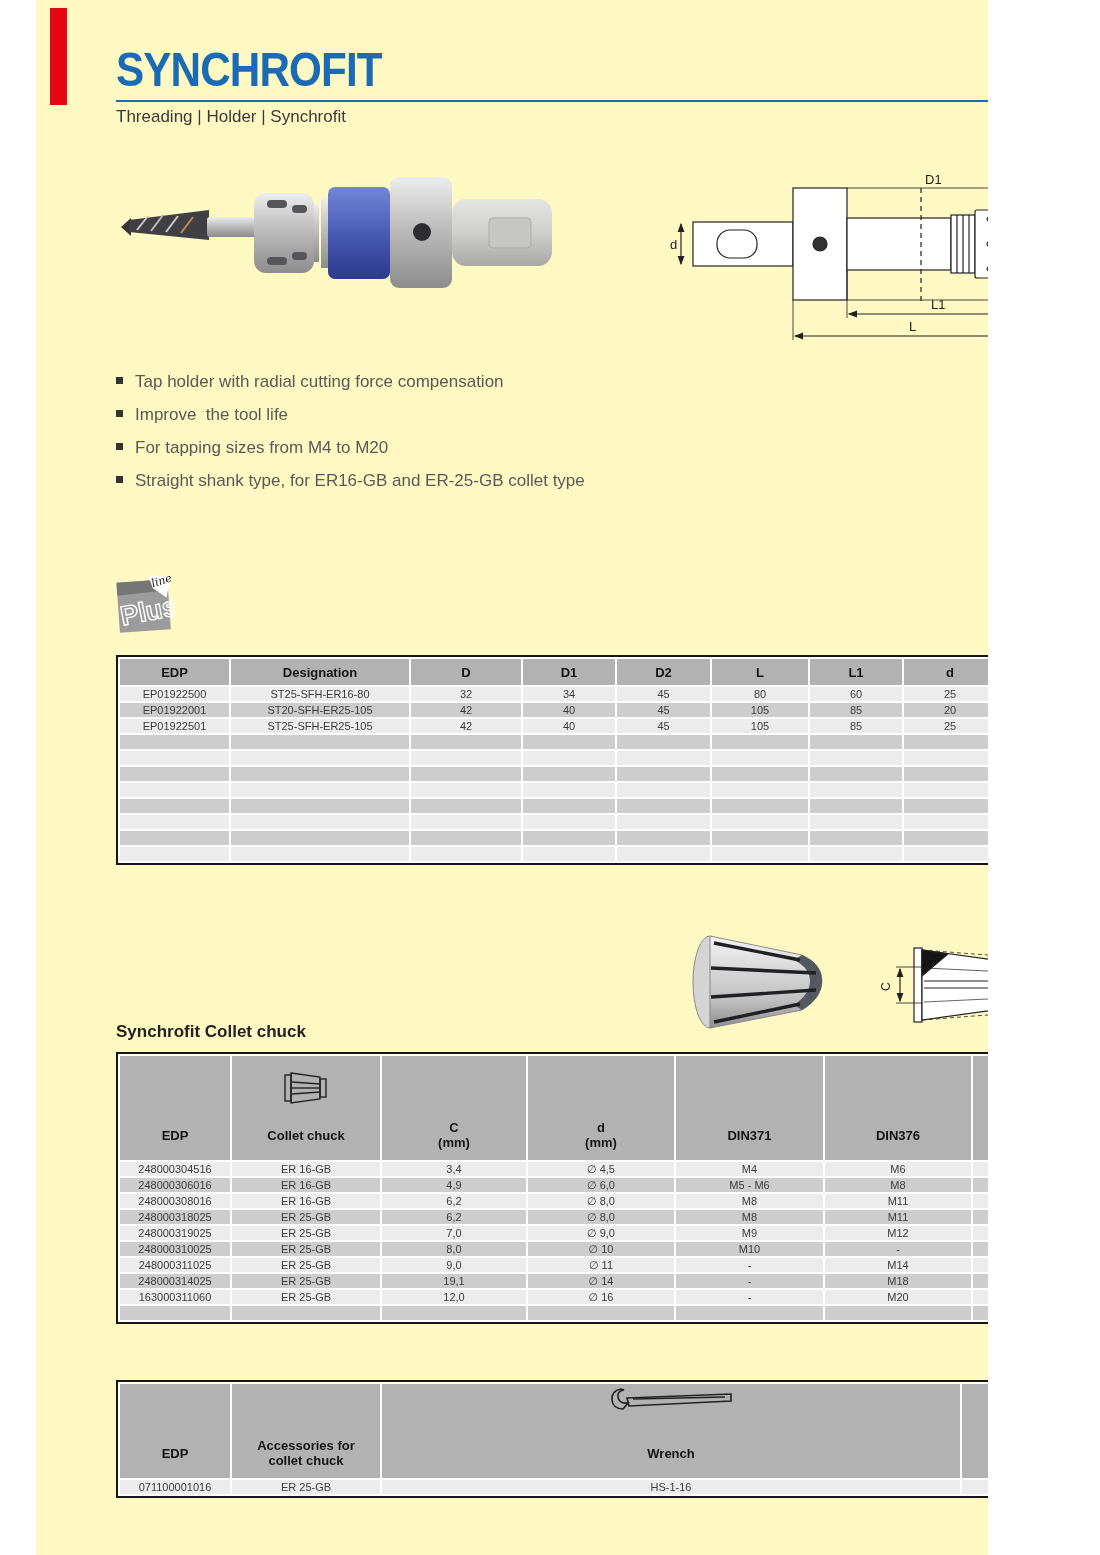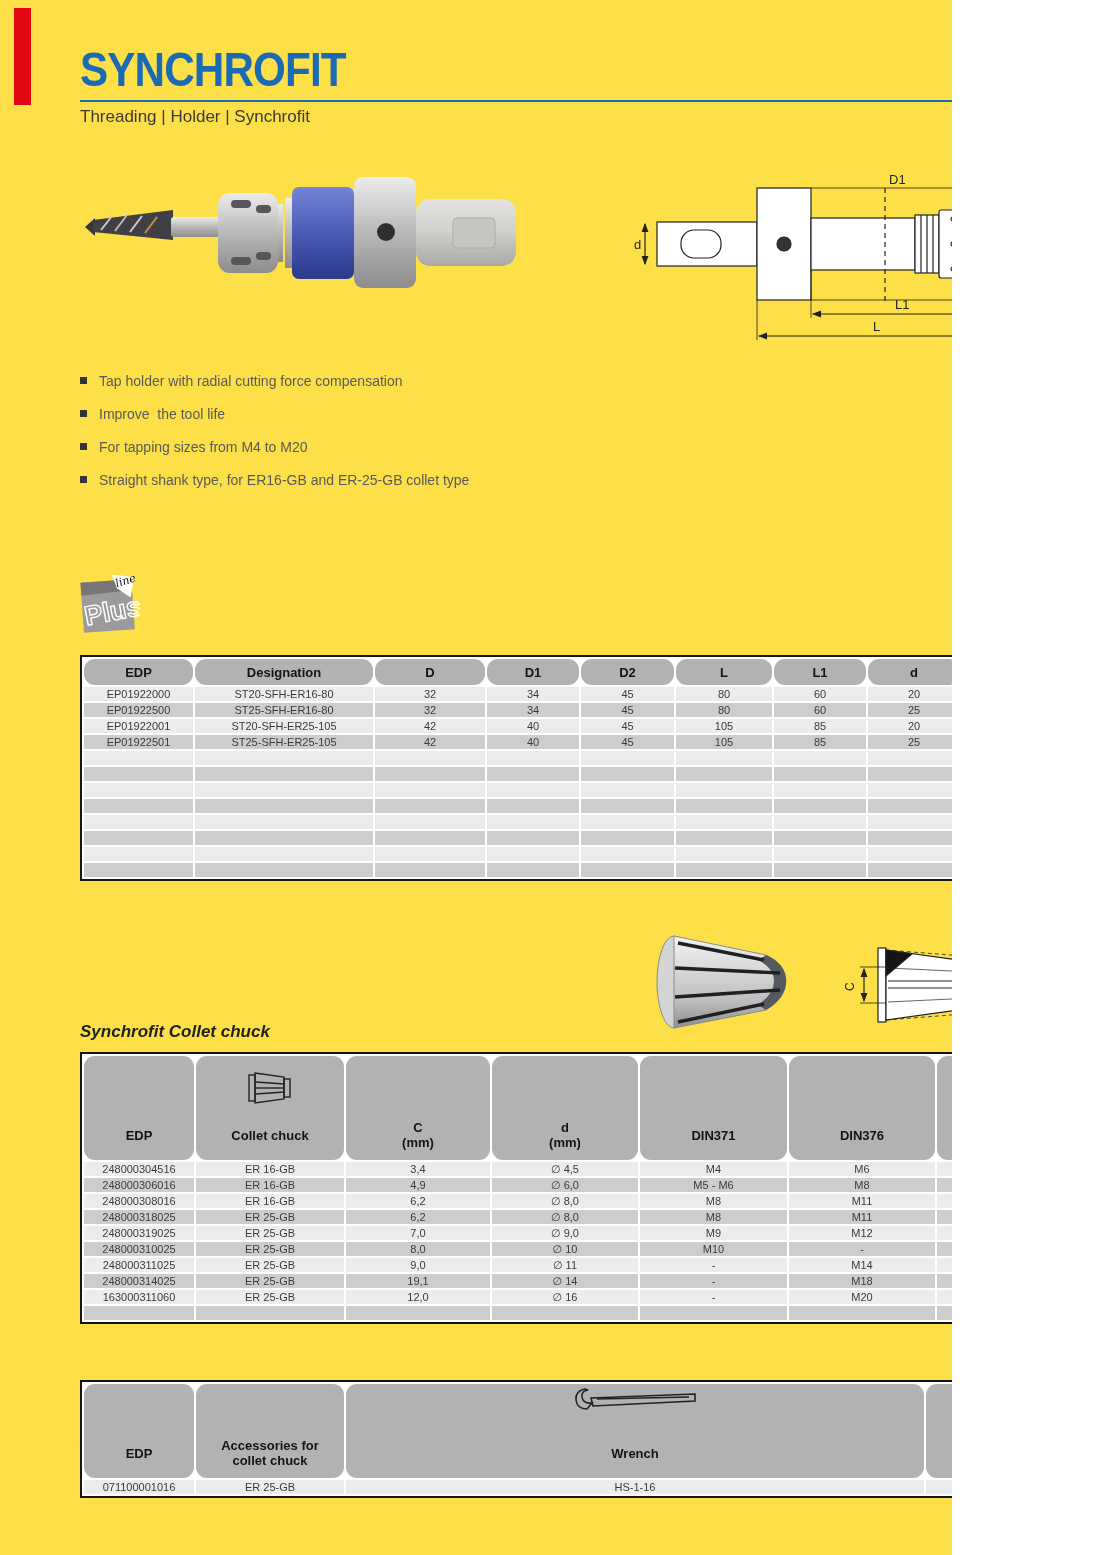--- a/index.html
+++ b/index.html
@@ -1,33 +1,33 @@
 <!DOCTYPE html>
 <html><head>
 <meta charset="utf-8">
 <style>
   html,body{margin:0;padding:0;background:#fff;}
-  .page{position:relative;width:952px;height:1555px;background:#fde047;overflow:hidden;
-        font-family:"Liberation Sans",sans-serif;}
+  .page{position:relative;width:952px;height:1555px;background:#fef9c3;overflow:hidden;
+        font-family:"Liberation Sans",sans-serif;margin-left:36px;}
   .red-tab{position:absolute;left:14px;top:8px;width:17px;height:97px;background:#E30613;}
   .title{position:absolute;left:80px;top:46px;font-size:48px;font-weight:bold;color:#1B6BB4;
          line-height:1;transform:scaleX(0.88);transform-origin:left top;letter-spacing:-1px;}
   .rule{position:absolute;left:80px;top:100px;width:942px;height:2px;background:#1B6BB4;}
   .breadcrumb{position:absolute;left:80px;top:107px;font-size:17px;font-weight:normal;color:#3A3A3A;}
   .features{position:absolute;left:80px;top:372px;list-style:none;margin:0;padding:0;}
-  .features li{position:relative;padding-left:19px;margin-bottom:14px;font-size:14px;
+  .features li{position:relative;padding-left:19px;margin-bottom:14px;font-size:17px;
                color:#595959;line-height:19px;white-space:pre;}
   .features .bullet{position:absolute;left:0;top:5px;width:7px;height:7px;background:#333;}
   .svgabs{position:absolute;}
-  .sec-h{position:absolute;left:80px;font-size:17px;font-weight:bold;color:#222;font-style:italic;}
+  .sec-h{position:absolute;left:80px;font-size:17px;font-weight:bold;color:#222;}
   
   .tbl{position:absolute;left:80px;width:942px;border:2px solid #161616;border-collapse:separate;
        border-spacing:2px;background:#fff;table-layout:fixed;}
   .tbl th{background:#B2B2B2;color:#141414;font-weight:bold;text-align:center;padding:0;
-          font-size:13px;border-radius:11px;}
+          font-size:13px;}
   .tbl td{background:#ECECEC;text-align:center;font-size:11px;color:#3A3A3A;height:14px;
           line-height:14px;padding:0;white-space:nowrap;overflow:hidden;}
   .tbl tbody tr:nth-child(even) td{background:#CDCDCD;}
   #table1{top:655px;}
   #table1 th{height:26px;}
   #table2{top:1052px;}
   #table3{top:1380px;}
   .hcell{display:flex;flex-direction:column;align-items:center;justify-content:flex-end;
          box-sizing:border-box;padding-bottom:10px;}
   #table2 .hcell{height:104px;}
@@ -168,31 +168,20 @@
         <th>D1</th>
         <th>D2</th>
         <th>L</th>
         <th>L1</th>
         <th>d</th>
         <th>Price</th>
       </tr>
     </thead>
     <tbody id="t1-body">
         <tr>
-          <td>EP01922000</td>
-          <td>ST20-SFH-ER16-80</td>
-          <td>32</td>
-          <td>34</td>
-          <td>45</td>
-          <td>80</td>
-          <td>60</td>
-          <td>20</td>
-          <td></td>
-        </tr>
-        <tr>
           <td>EP01922500</td>
           <td>ST25-SFH-ER16-80</td>
           <td>32</td>
           <td>34</td>
           <td>45</td>
           <td>80</td>
           <td>60</td>
           <td>25</td>
           <td></td>
         </tr>

